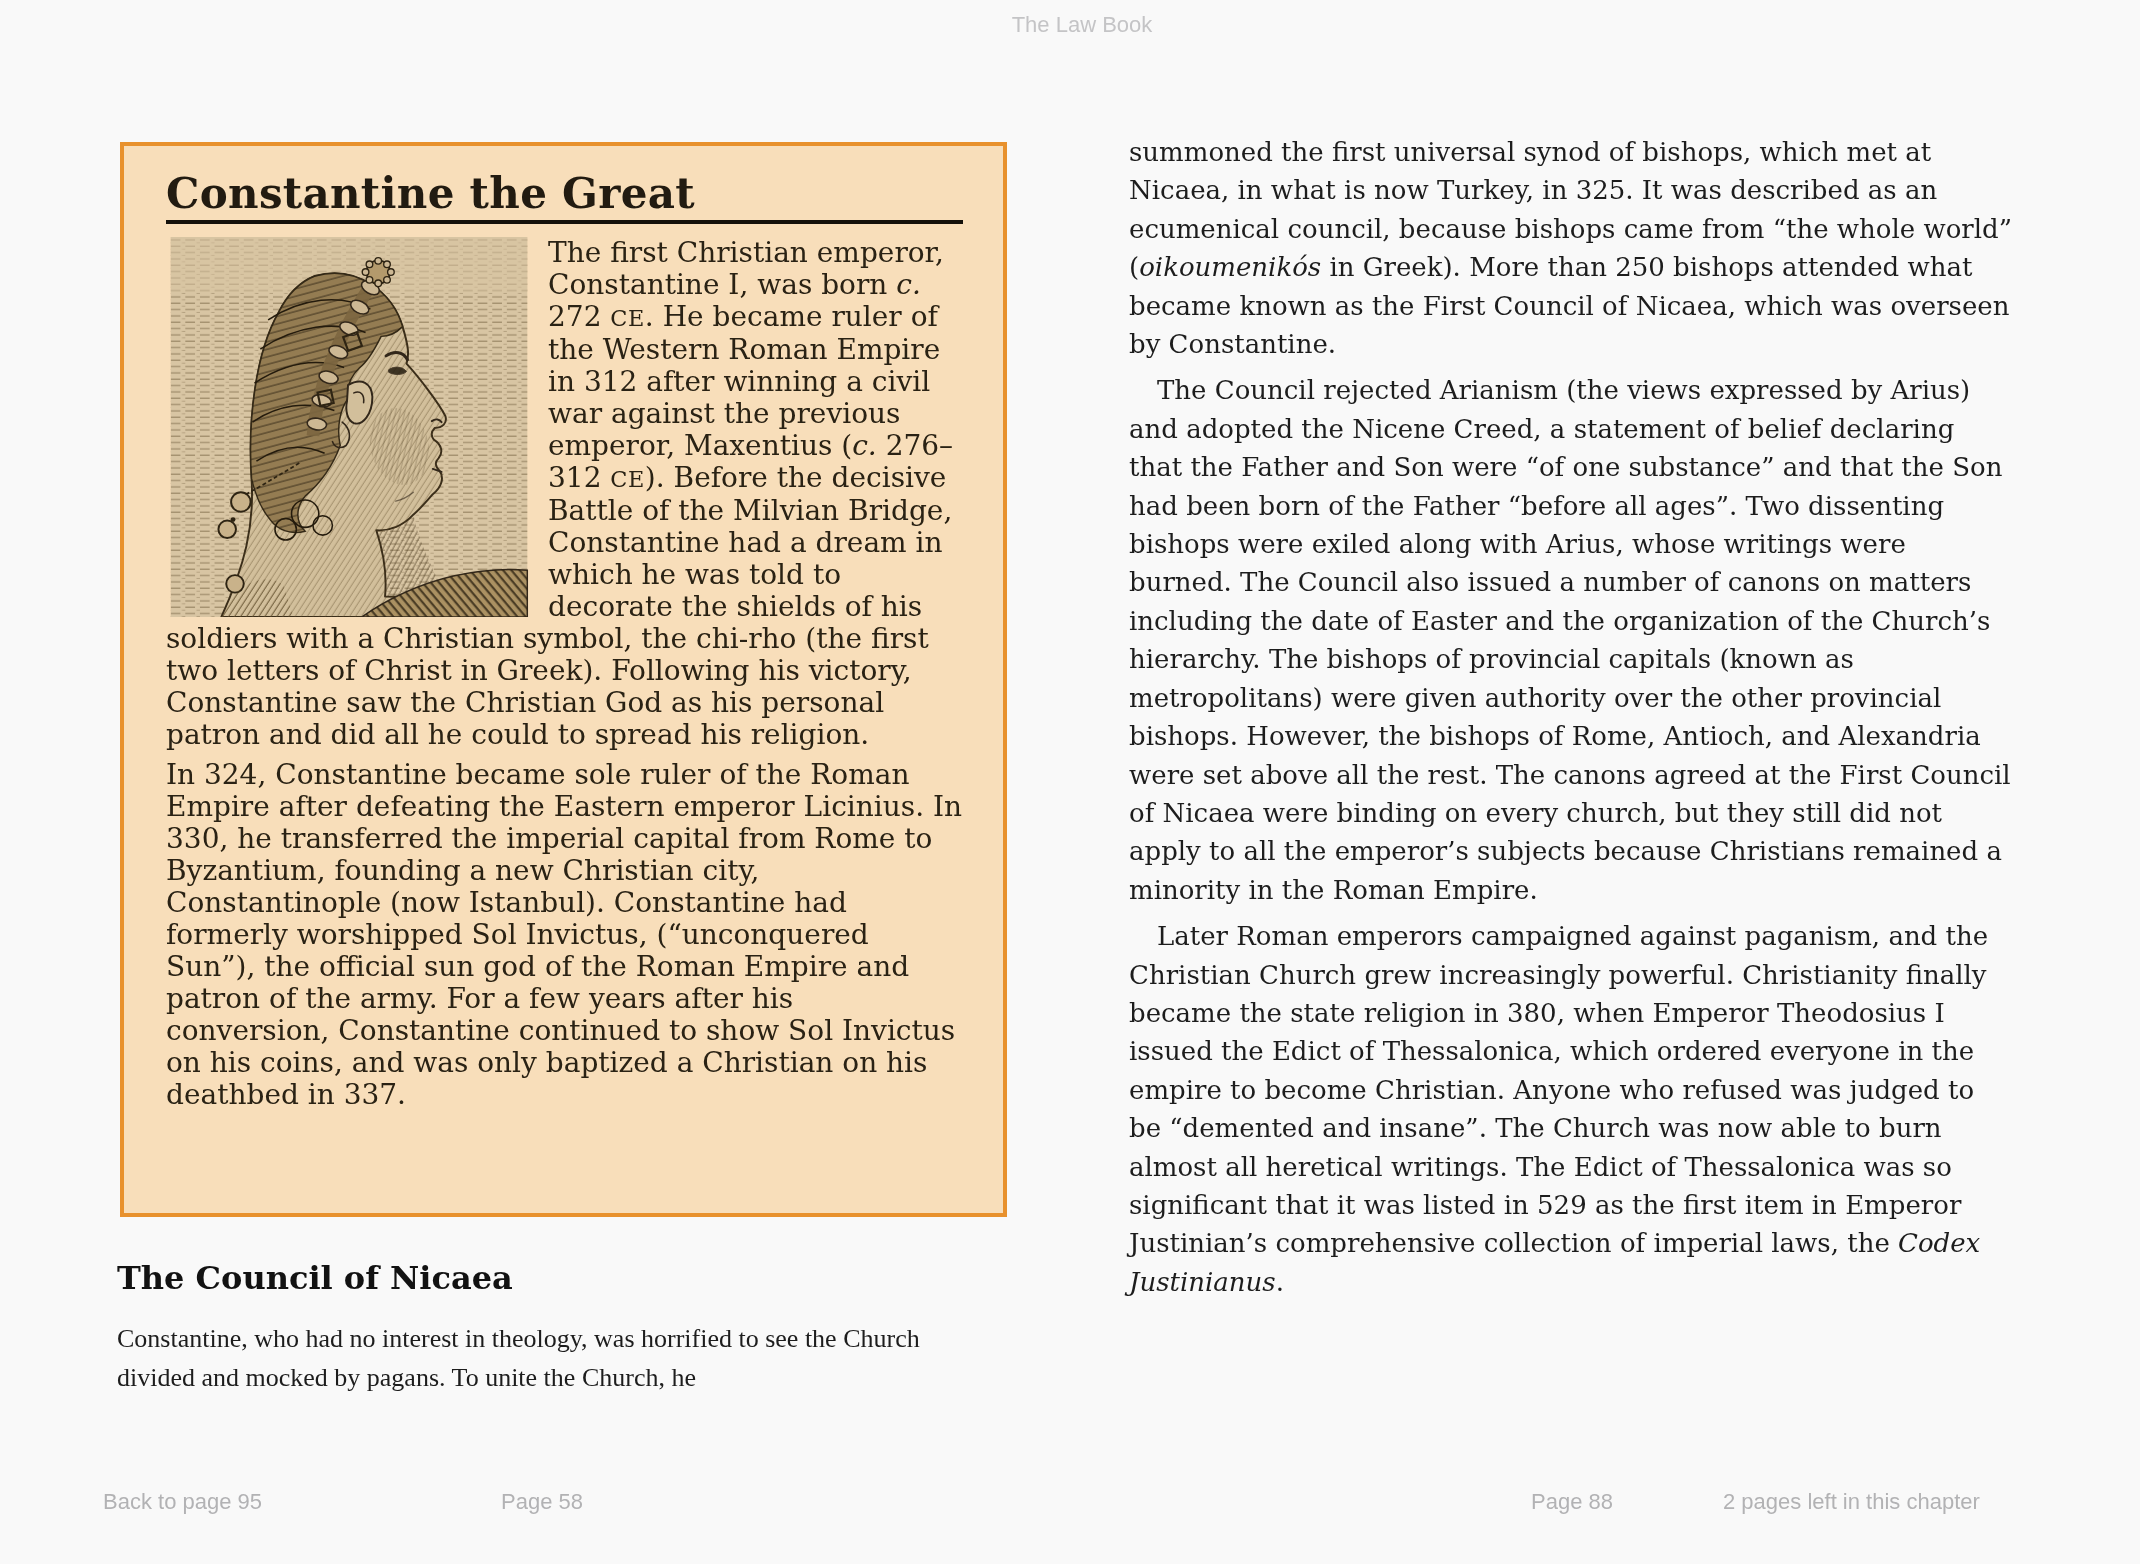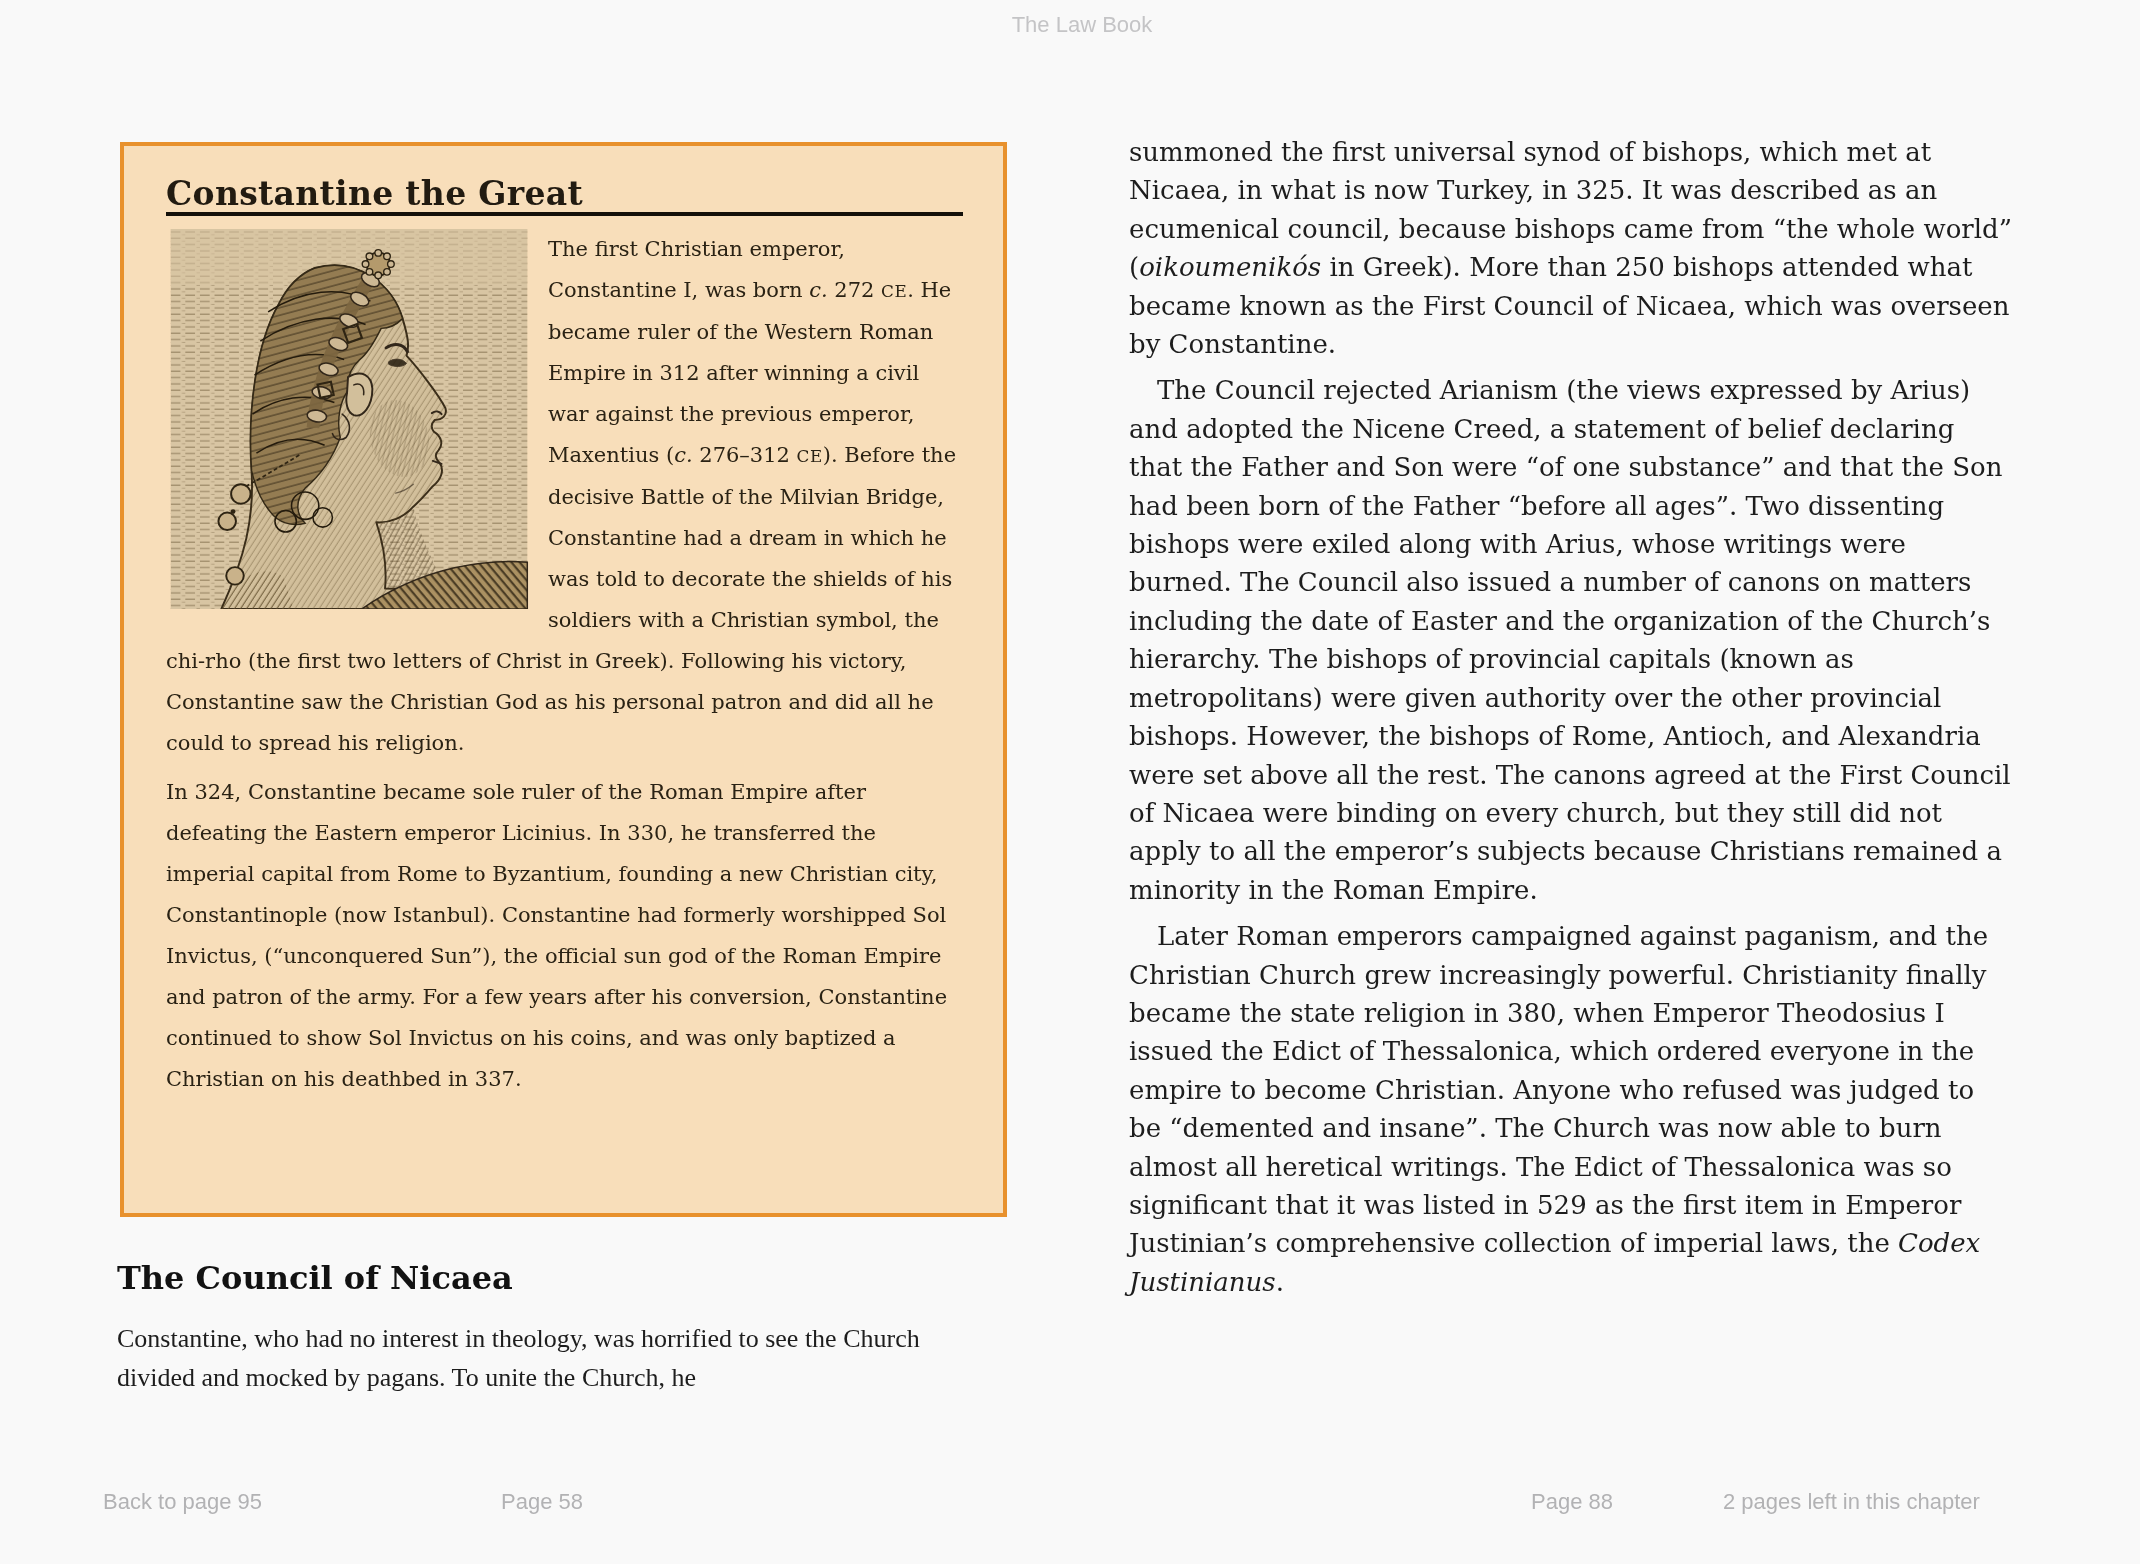--- a/index.html
+++ b/index.html
@@ -14,25 +14,25 @@
     position:absolute;top:12px;left:0;width:100%;text-align:center;
     font-family:"Liberation Sans",sans-serif;font-size:22px;color:#c4c4c6;padding-left:12px;
   }
   
   .infobox{
     position:absolute;left:120px;top:142px;width:887px;height:1075px;
     box-sizing:border-box;background:#f8deba;border:4px solid #e8912d;
     padding:30px 40px 0 42px;
   }
   .infobox h2{
-    margin:0 0 0 0;font-size:33px;line-height:36px;font-weight:bold;
+    margin:0 0 8px 0;font-size:42px;line-height:36px;font-weight:bold;
     color:#221b11;letter-spacing:.3px;
   }
   .rule{height:4px;background:#14100a;margin:0 0 13px 0;}
-  .box-body{font-size:21px;line-height:41px;color:#2a2214;}
+  .box-body{font-size:28px;line-height:32px;color:#2a2214;}
   .box-body p{margin:0 0 8px 0;}
   .portrait{
     float:left;width:366px;height:380px;margin:0 16px 4px 0;padding:0;
     display:block;
   }
   .portrait svg{display:block;width:100%;height:100%;}
   
   .section-heading{
     position:absolute;left:117px;top:1252px;margin:0;
     font-size:32px;line-height:52px;font-weight:bold;color:#121212;

